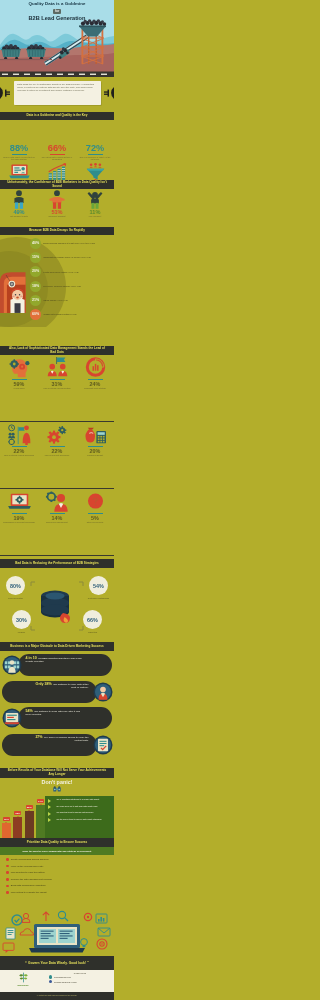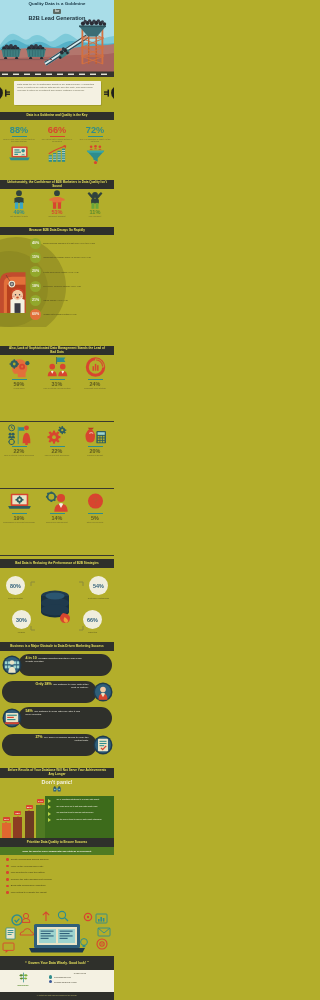--- a/index.html
+++ b/index.html
@@ -34,21 +34,21 @@
   .sec{position:absolute;left:0;width:114px;}
   .s1{top:120px;height:60px;background:#b3ae2b;}
   .row3{display:flex;width:114px;}
   .col{flex:1;text-align:center;}
   .bignum{font-weight:bold;text-align:center;line-height:9.5px;}
   .n1,.n3{color:#2f8d8d;font-size:9.2px;}
   .n2{color:#d8452f;font-size:9.2px;}
   .cap{font-size:2.05px;line-height:2.5px;text-align:center;color:#706b2c;padding:0 2px;}
   .divline{height:0.6px;width:15px;margin:0.5px auto 1.2px auto;}
   .dl1,.dl3{background:#2f8d8d;} .dl2{background:#d8452f;}
-  .r3a{padding-top:6px;}
+  .r3a{padding-top:24px;}
   .icons3{margin-top:2px;}
   .ic{width:23px;height:19px;}
   
   .b2{top:180px;height:9px;}
   .s2{top:189px;height:38px;background:#b3ae2b;}
   .pf{width:22px;height:19px;display:block;margin:1px auto 0 auto;}
   .pnum{font-size:5.6px;font-weight:bold;line-height:6px;text-align:center;}
   .pcap{font-size:1.85px;line-height:2.2px;text-align:center;color:#706b2c;padding:0 1px;}
   .c-teal{color:#2f8d8d;} .c-red{color:#d8452f;} .c-green{color:#5a8a2c;}
   

